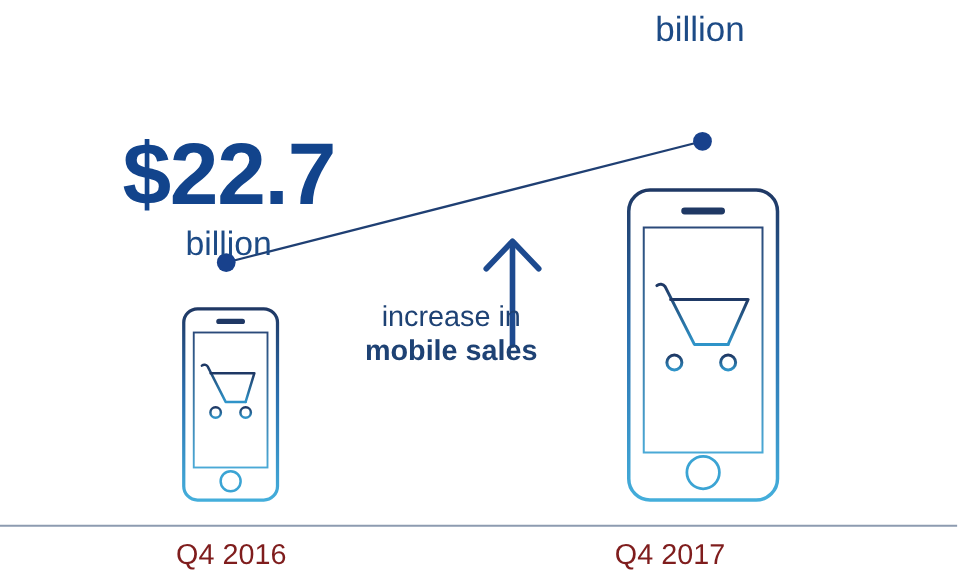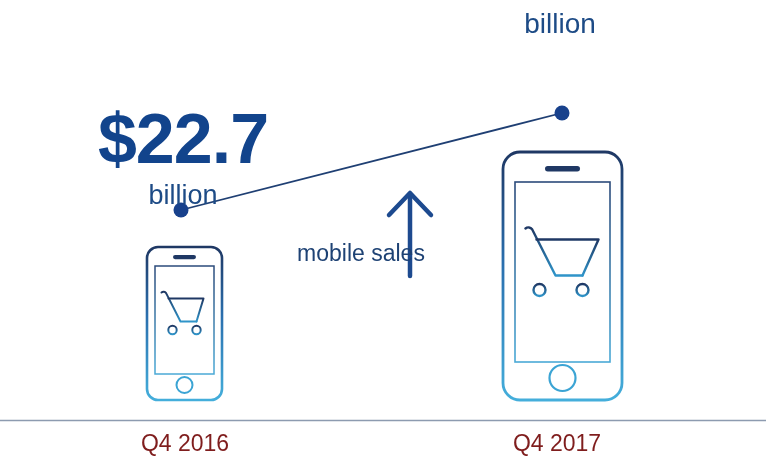--- a/index.html
+++ b/index.html
@@ -76,32 +76,32 @@
     line-height: 1;
     letter-spacing: -0.5px;
   }
   #center-stat .desc {
     display: block;
     font-size: 23px;
     line-height: 1.18;
     color: #1e4274;
     margin-top: 18px;
   }
-  #center-stat .desc .l2 { display: block; }
+  #center-stat .desc .l2 { display: block; font-weight: bold; }
 
   
   .axis-label {
     position: absolute;
     top: 430px;
     font-size: 23px;
     color: #7f1d1d;
     text-align: center;
   }
   #axis-label-2016 { left: 110px; width: 150px; }
-  #axis-label-2017 { left: 472px; width: 170px; }
+  #axis-label-2017 { left: 451px; width: 170px; }
 
   
   svg.layer {
     position: absolute;
     left: 0;
     top: 0;
     width: 766px;
     height: 461px;
     overflow: visible;
     pointer-events: none;
@@ -176,20 +176,21 @@
     <span class="amount">$22.7</span>
     <span class="unit">billion</span>
   </div>
 
   <div class="callout" id="callout-2017">
     <span class="unit">billion</span>
   </div>
 
   <div id="center-stat">
     <span class="desc">
+      <span class="l1">increase in</span>
       <span class="l2">mobile sales</span>
     </span>
   </div>
 
   <div class="axis-label" id="axis-label-2016">Q4 2016</div>
   <div class="axis-label" id="axis-label-2017">Q4 2017</div>
 
 </div>
 
 </body></html>

